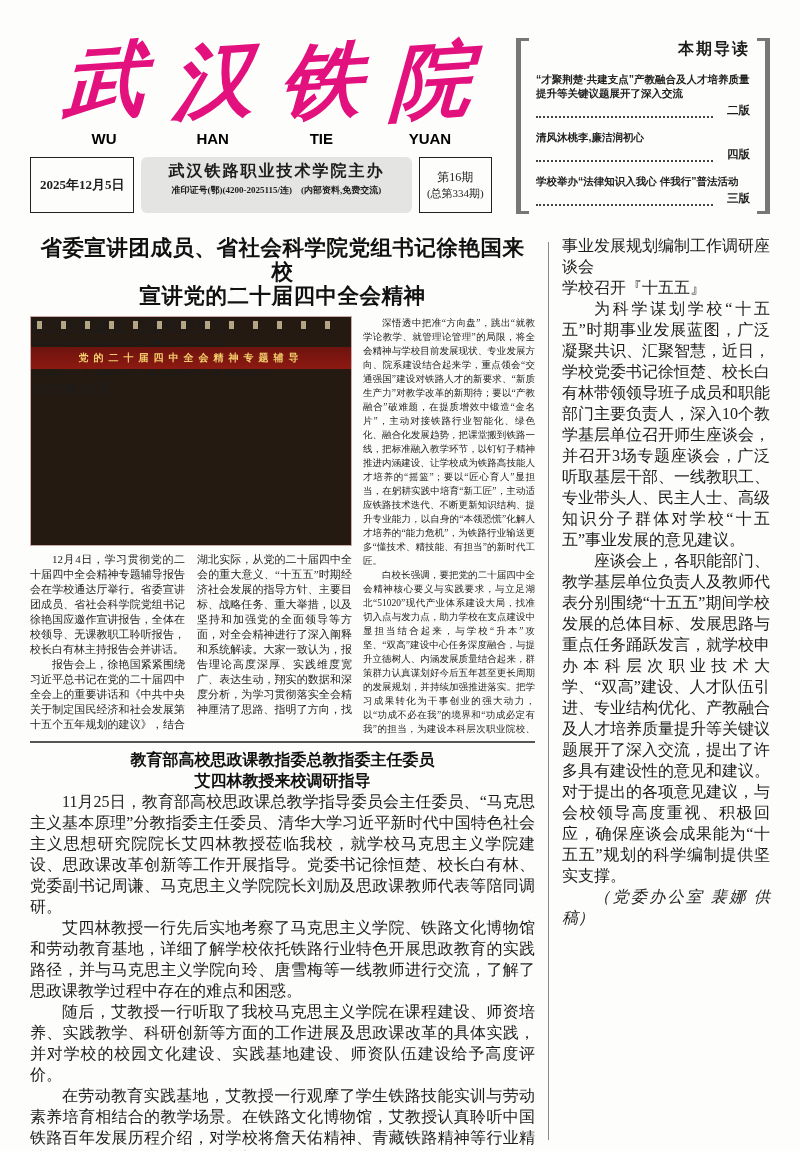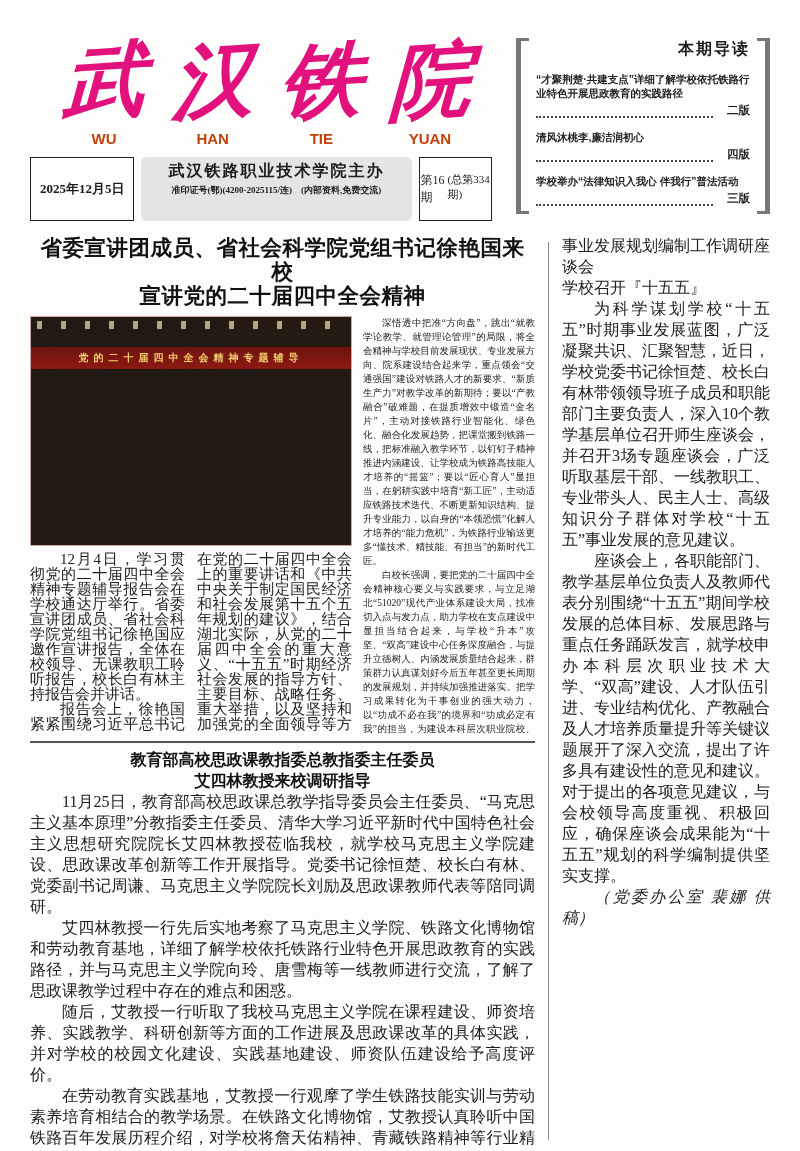--- a/index.html
+++ b/index.html
@@ -12,27 +12,27 @@
   
   .masthead { display:flex; height:196px; }
   .mast-left { width:462px; position:relative; }
   .logo-row { display:flex; justify-content:space-between; padding:8px 10px 0 22px; }
   .logo-char-block { text-align:center; width:104px; }
   .logo-char {
     font-size:82px; line-height:92px; font-weight:bold; font-style:italic;
     color:#e3117e; display:inline-block; transform:rotate(-4deg) skewX(-6deg);
     font-family:"Liberation Serif","DejaVu Serif",serif;
   }
-  .logo-pinyin { font-family:"Liberation Sans","DejaVu Sans",sans-serif; font-weight:bold; font-size:15px; color:#c2410c; margin-top:2px; }
+  .logo-pinyin { font-family:"Liberation Sans","DejaVu Sans",sans-serif; font-weight:bold; font-size:15px; color:#000000; margin-top:2px; }
   .info-row { display:flex; margin-top:10px; align-items:stretch; }
   .date-box { border:1.5px solid #222; width:108px; display:flex; align-items:center; justify-content:center; font-weight:bold; font-size:13px; padding:4px 2px; }
   .pub-box { background:#e4e4e2; border-radius:6px; margin:0 7px; width:280px; text-align:center; padding:4px 4px 16px 4px; }
   .pub-main { font-weight:bold; font-size:16px; letter-spacing:2px; }
   .pub-license { font-weight:bold; font-size:9px; margin-top:2px; white-space:nowrap; }
-  .issue-box { border:1.5px solid #222; width:76px; font-size:11px; padding:14px 1px; display:flex; justify-content:center; }
+  .issue-box { border:1.5px solid #222; width:76px; text-align:center; font-size:11px; padding:7px 1px; display:flex; flex-direction:column; justify-content:center; }
   .issue-no { font-size:12px; }
   
   .digest { width:254px; margin-left:24px; margin-top:10px; position:relative; padding:0 20px; height:176px; }
   .bracket { position:absolute; top:0; bottom:0; width:13px; }
   .bracket.l { left:0; border-left:5px solid #777; border-top:3px solid #777; border-bottom:3px solid #777; }
   .bracket.r { right:0; border-right:5px solid #777; border-top:3px solid #777; border-bottom:3px solid #777; }
   .digest-title { text-align:right; font-weight:bold; font-size:16px; font-family:"Liberation Sans","DejaVu Sans",sans-serif; letter-spacing:2px; margin-top:1px; }
   .digest-item { margin-top:12px; }
   .digest-item:first-of-type { margin-top:8px; }
   .digest-text { font-family:"Liberation Sans","DejaVu Sans",sans-serif; font-weight:bold; font-size:10.5px; line-height:14px; color:#222; }
@@ -47,21 +47,21 @@
   .h-rule { height:1.5px; background:#555; margin:7px 0; }
   
   .headline { text-align:center; font-weight:bold; color:#111; }
   .body-text p { text-align:justify; text-indent:2em; }
   .sig { font-style:italic; text-align:right; }
   
   .a1-h { font-size:21.5px; line-height:24px; letter-spacing:0.5px; margin-bottom:8px; }
   .a1-flex { display:flex; }
   .a1-left { width:322px; margin-right:11px; }
   .a1-cols { column-count:2; column-gap:12px; column-fill:auto; height:182px; overflow:hidden;
-             font-size:15px; line-height:15px; margin-top:6px; }
+             font-size:11px; line-height:15px; margin-top:6px; }
   .a1-col3 { width:172px; height:418px; overflow:hidden; font-size:9.5px; line-height:14px; }
   
   .photo { width:322px; height:230px; position:relative; overflow:hidden; background:#241a12; border:1px solid #caa; }
   .ph-ceiling { position:absolute; left:0; top:0; right:0; height:30px;
     background:repeating-linear-gradient(90deg,#1d150e 0 16px,#3224160 16px 20px),#20170f; }
   .ph-lights { position:absolute; top:4px; left:6px; right:6px; height:8px;
     background:repeating-linear-gradient(90deg,#d8c9a0 0 5px,transparent 5px 24px); opacity:.8; }
   .ph-banner { position:absolute; top:30px; left:0; right:0; height:22px; background:linear-gradient(#6e130e,#8d1a12);
     color:#f3cf6d; font-weight:bold; font-size:10px; letter-spacing:5px; text-align:center; line-height:22px; white-space:nowrap; }
   .ph-wall { position:absolute; top:52px; left:0; right:0; height:110px; background:linear-gradient(90deg,#5c3a22,#7a4e2d 20%,#6b432a 80%,#523категория началось:0; }
@@ -139,21 +139,21 @@
           <div>(总第334期)</div>
         </div>
       </div>
     </div>
 
     <div class="digest">
       <div class="bracket l"></div>
       <div class="bracket r"></div>
       <div class="digest-title">本期导读</div>
       <div class="digest-item">
-        <div class="digest-text">“才聚荆楚·共建支点”详细了解学校依托铁路行业特色开展思政教育的实践路径</div>
+        <div class="digest-text">“才聚荆楚·共建支点”产教融合及人才培养质量提升等关键议题展开了深入交流</div>
         <div class="digest-leader-row">
             <span class="leader"></span>
             <span class="digest-page">二版</span>
           </div>
       </div>
       <div class="digest-item">
         <div class="digest-text">清风沐桃李,廉洁润初心</div>
         <div class="digest-leader-row">
             <span class="leader"></span>
             <span class="digest-page">四版</span>

